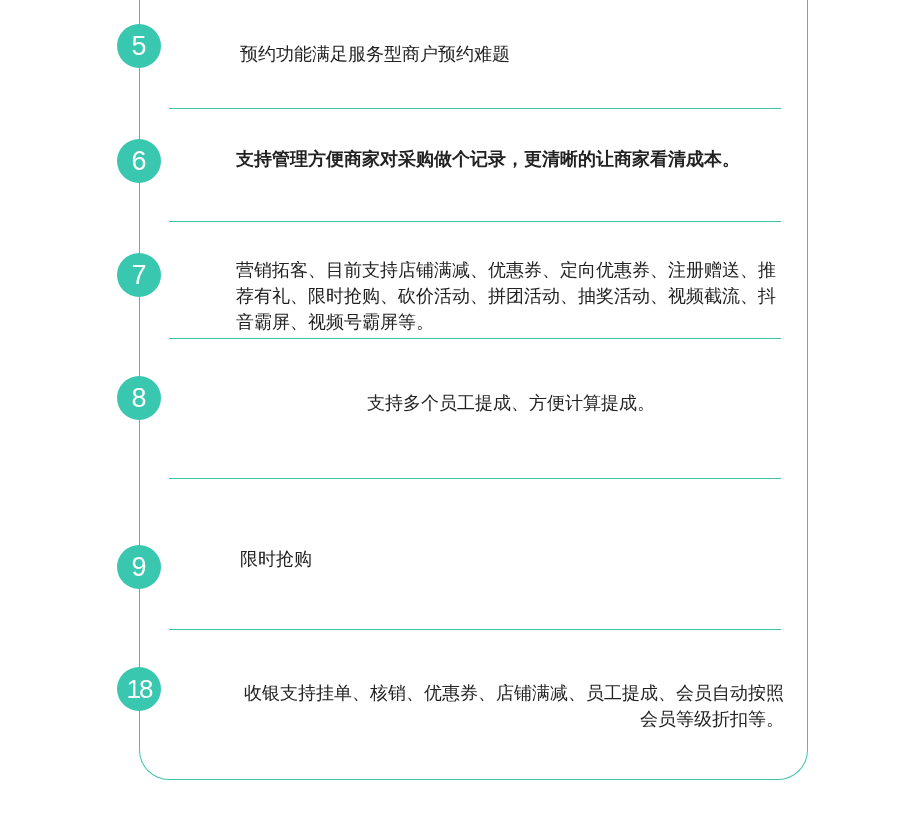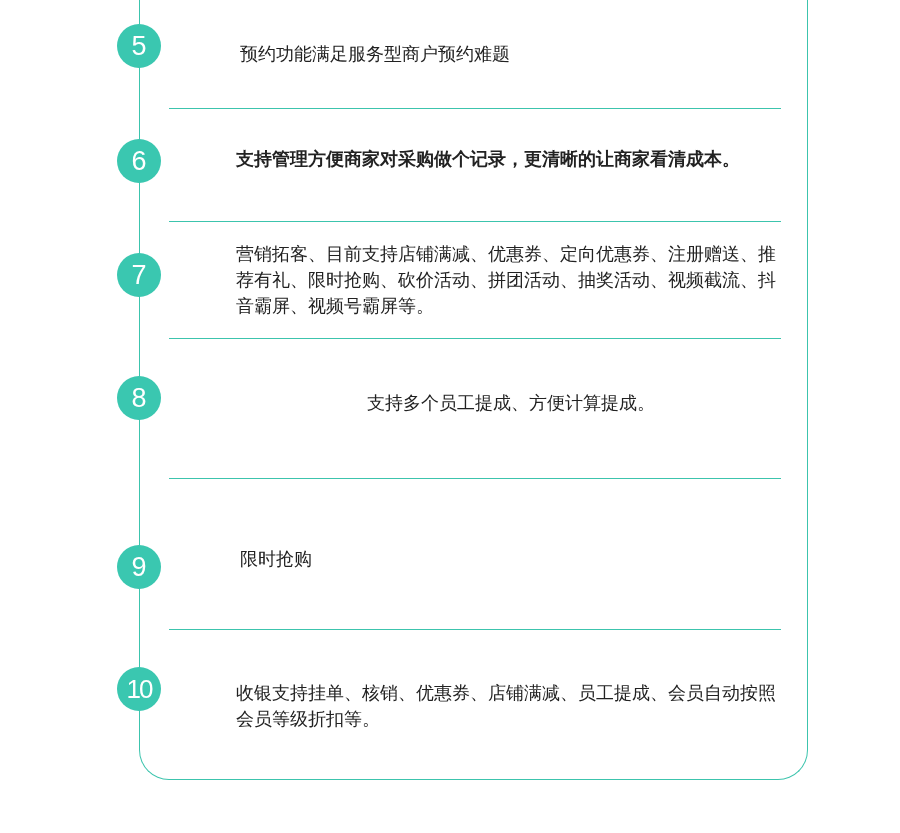--- a/index.html
+++ b/index.html
@@ -22,25 +22,25 @@
 
 <div class="badge" style="top:24px;">5</div>
 <div class="text" style="top:41px; left:240px;font-family:Liberation Serif, serif;">预约功能满足服务型商户预约难题</div>
 <div class="divider" style="top:108px;"></div>
 
 <div class="badge" style="top:139px;">6</div>
 <div class="text" style="top:146px; width:560px;font-weight:bold;">支持管理方便商家对采购做个记录，更清晰的让商家看清成本。</div>
 <div class="divider" style="top:221px;"></div>
 
 <div class="badge" style="top:253px;">7</div>
-<div class="text" style="top:241px; width:545px;">营销拓客、目前支持店铺满减、优惠券、定向优惠券、注册赠送、推荐有礼、限时抢购、砍价活动、拼团活动、抽奖活动、视频截流、抖音霸屏、视频号霸屏等。</div>
+<div class="text" style="top:257px; width:545px;">营销拓客、目前支持店铺满减、优惠券、定向优惠券、注册赠送、推荐有礼、限时抢购、砍价活动、拼团活动、抽奖活动、视频截流、抖音霸屏、视频号霸屏等。</div>
 <div class="divider" style="top:338px;"></div>
 
 <div class="badge" style="top:376px;">8</div>
 <div class="text" style="top:390px;text-align:center;">支持多个员工提成、方便计算提成。</div>
 <div class="divider" style="top:478px;"></div>
 
 <div class="badge" style="top:545px;">9</div>
 <div class="text" style="top:546px; left:240px;">限时抢购</div>
 <div class="divider" style="top:629px;"></div>
 
-<div class="badge two" style="top:667px;">10</div>
-<div class="text" style="top:680px; width:548px;"> 收银支持挂单、核销、优惠券、店铺满减、员工提成、会员自动按照会员等级折扣等。</div>
+<div class="badge two" style="top:667px;">18</div>
+<div class="text" style="top:680px; width:548px;text-align:right;"> 收银支持挂单、核销、优惠券、店铺满减、员工提成、会员自动按照会员等级折扣等。</div>
 
 </body></html>

